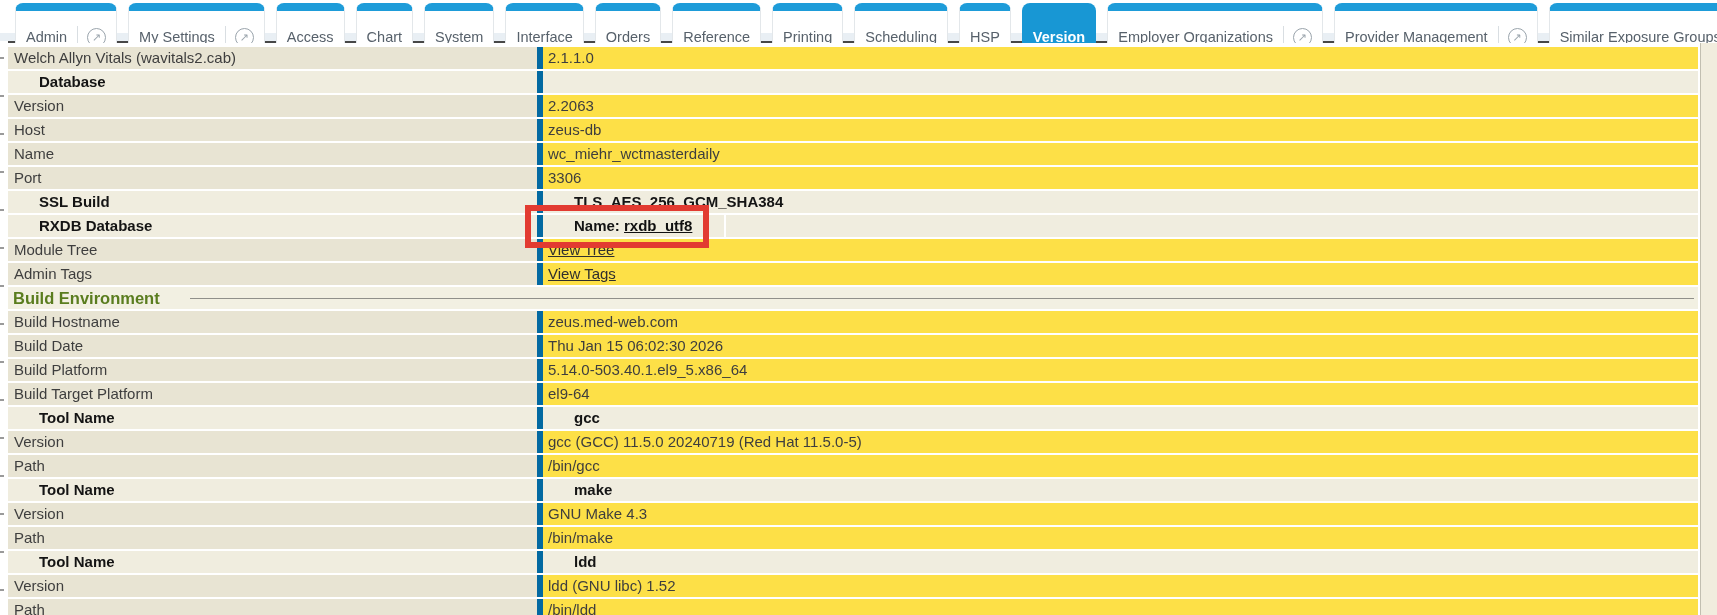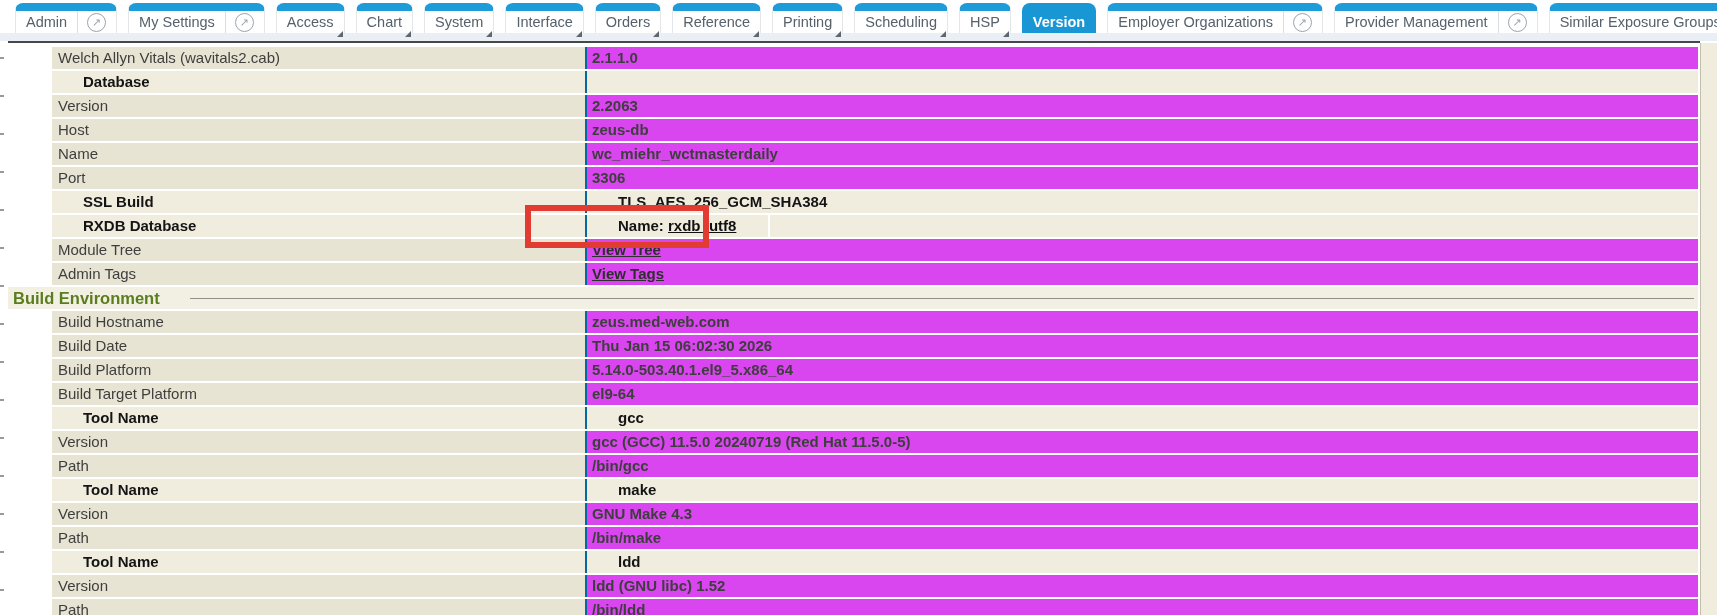--- a/index.html
+++ b/index.html
@@ -7,21 +7,21 @@
     width:1717px;height:615px;overflow:hidden;background:#fff;
     font-family:"Liberation Sans",sans-serif;
   }
   
   .header{position:relative;width:1717px;height:43px;overflow:hidden;background:#fff;}
   .tab-strip-bg{position:absolute;left:0;top:33px;width:100%;height:8px;background:var(--strip-bg,#E9EFF4);}
   .content-topline{position:absolute;left:8px;top:41px;width:1692px;height:2px;background:#474747;}
   .tabs-row{position:absolute;left:15px;top:3px;display:flex;white-space:nowrap;z-index:2;}
   .tab{
     position:relative;display:inline-flex;align-items:center;flex:none;
-    height:22px;padding:0 10px;margin-right:11px;
+    height:22px;padding:15px 10px;margin-right:11px;
     background:#fff;color:#57616B;font-size:14.5px;
     border-top:8px solid var(--tab-accent,#1E9CD9);
     border-left:1px solid #E3E7EA;border-right:1px solid #E3E7EA;
     border-radius:8px 8px 0 0;cursor:pointer;
   }
   .tab.active{background:var(--tab-active-bg,#1897D4);border-left-color:var(--tab-active-bg,#1897D4);
     border-right-color:var(--tab-active-bg,#1897D4);border-top-color:var(--tab-active-bg,#1897D4);
     color:#fff;font-weight:bold;}
   .tab .tab-divider{width:1px;align-self:stretch;background:#D9DEE2;margin:0 9px 0 10px;}
   .tab .pop-icon{
@@ -37,23 +37,23 @@
   .left-gutter{position:absolute;left:0;top:0;width:8px;height:100%;background:#fff;}
   .left-gutter::before{
     content:"";position:absolute;left:0;top:14px;width:4px;height:100%;
     background:repeating-linear-gradient(to bottom,#9a9a9a 0 2px,transparent 2px 38px);
   }
   .right-strip{position:absolute;right:0;top:0;width:17px;height:100%;
     background:var(--page-side-bg,#F1EDDE);border-left:1px solid #C2BFB1;box-sizing:border-box;}
   .rows{position:absolute;left:8px;top:4px;width:1690px;}
   .row{display:flex;height:22px;line-height:22px;margin-bottom:2px;font-size:15px;color:#3E3E3E;}
   .lbl{flex:none;width:535px;box-sizing:border-box;padding-left:6px;
-    background:var(--label-cell-bg,#E8E4D3);border-right:2px solid #0369a1;
-    overflow:hidden;white-space:nowrap;margin-left:44px;}
-  .val{flex:1;background:#d946ef;padding-left:5px;overflow:hidden;white-space:nowrap;font-weight:bold;}
+    background:var(--label-cell-bg,#E8E4D3);border-right:6px solid #0369a1;
+    overflow:hidden;white-space:nowrap;}
+  .val{flex:1;background:#fde047;padding-left:5px;overflow:hidden;white-space:nowrap;}
   .row.emph .lbl,.row.emph .val{background:var(--bold-row-bg,#F0EDDF);font-weight:bold;color:#141414;padding-left:31px;}
   .row a{color:#2E2E2E;text-decoration:underline;cursor:pointer;}
   .row.emph a{color:#101010;}
   
   .row.sec-header{align-items:center;background:var(--sec-hdr-bg,#F2F0E2);height:22px;gap:20px;}
   .hdr-text{color:var(--sec-hdr-text,#5A7D1F);font-weight:bold;font-size:16.5px;padding-left:5px;flex:none;}
   .hdr-line{flex:1;height:1px;background:#90908A;margin:0 4px 0 10px;}
   
   .rx-name{flex:none;width:150px;border-right:2px solid #fff;overflow:hidden;white-space:nowrap;}
   .rx-ver{flex:none;padding-left:17px;}

